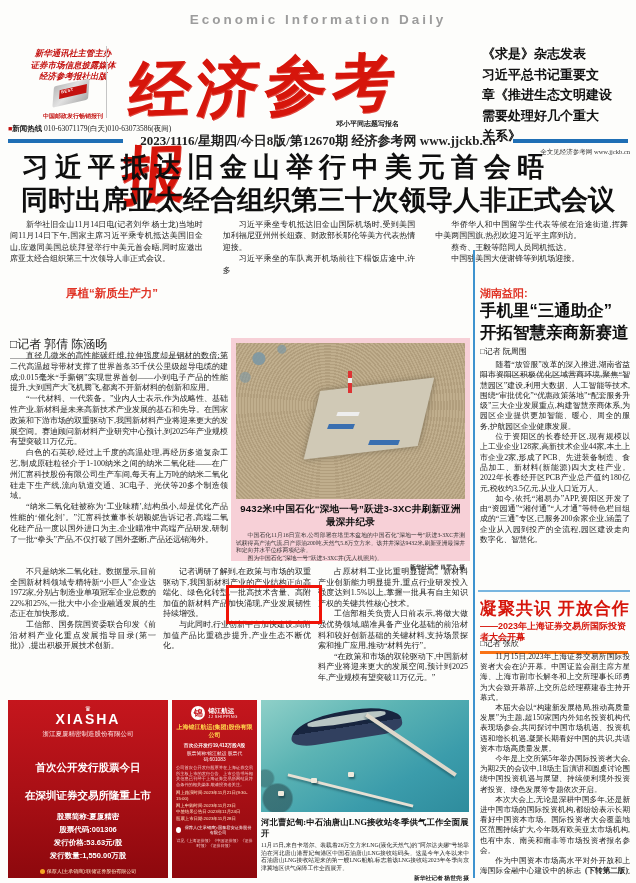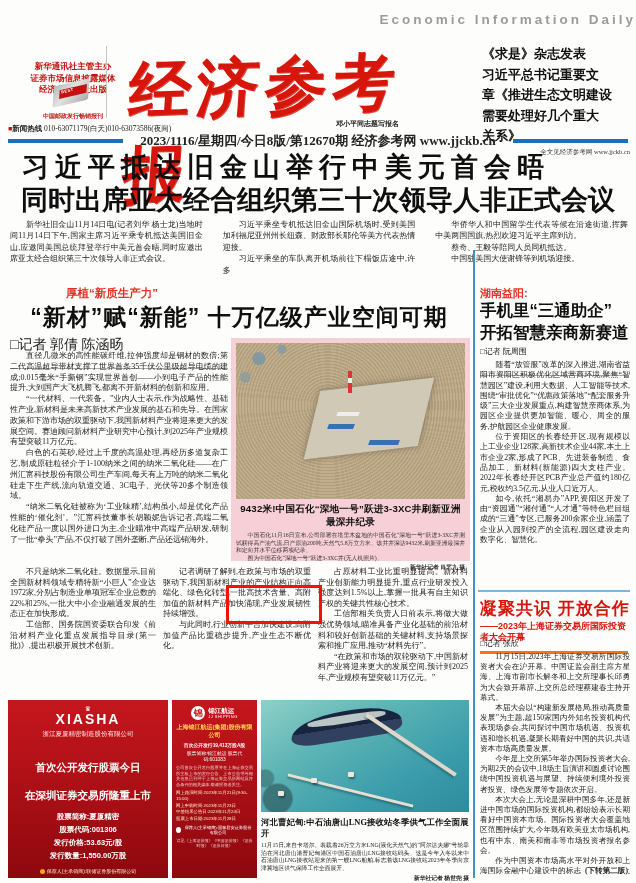--- a/index.html
+++ b/index.html
@@ -4,24 +4,24 @@
 <style>
   html,body{margin:0;padding:0;background:#e9e9e9;}
   .page{position:relative;width:636px;height:883px;margin:0 auto;background:#fdfdfb;overflow:hidden;
         font-family:"Liberation Serif","DejaVu Serif",serif;color:#1c1c1c;}
   .abs{position:absolute;}
   .sans{font-family:"Liberation Sans","DejaVu Sans",sans-serif;}
   p{margin:0;text-indent:2em;}
   .just{text-align:justify;}
 
   
-  .en-masthead{top:12px;left:0;width:100%;text-align:right;color:#9c9c9c;font-weight:bold;
+  .en-masthead{top:12px;left:0;width:100%;text-align:center;color:#9c9c9c;font-weight:bold;
                font-size:13.5px;letter-spacing:3px;}
-  .pub-box{left:26px;top:61px;width:94px;text-align:center;color:#c41210;font-weight:bold;
-           font-size:8.5px;line-height:11.5px;}
+  .pub-box{left:26px;top:48px;width:94px;text-align:center;color:#c41210;font-weight:bold;
+           font-size:8.5px;line-height:11.5px;font-style:italic;}
   .ribbon-wrap{left:50px;top:80px;width:44px;height:28px;}
   .ribbon{position:absolute;left:4px;top:2px;width:34px;height:22px;transform:skewX(-18deg) rotate(-14deg);
           background:linear-gradient(135deg,#b9b9b9 0%,#e2e2e2 45%,#a9a9a9 100%);border-radius:2px;}
   .ribbon-red{position:absolute;left:10px;top:7px;width:26px;height:9px;transform:skewX(-18deg) rotate(-14deg);
           background:#c41210;}
   .ribbon-txt{position:absolute;left:11px;top:8px;transform:rotate(-14deg);color:#fff;font-size:4px;
           font-weight:bold;letter-spacing:.5px;}
   .postal{left:22px;top:112px;width:102px;text-align:center;color:#c41210;font-size:6px;font-weight:bold;}
   .pub-divider{left:106px;top:46px;width:1px;height:72px;background:#c5c5c5;}
   .masthead-cn{left:126px;top:44px;width:300px;color:#d6150b;font-weight:bold;font-size:62px;
@@ -44,22 +44,22 @@
   .ts-cols{top:219px;left:10px;width:618px;display:flex;gap:20px;font-size:8px;line-height:11.4px;}
   .ts-cols>div{flex:1;}
 
   
   .v-divider{left:473px;top:250px;width:1.5px;height:628px;background:#3e93cf;}
 
   
   .f-kicker{left:66px;top:286px;color:#e03325;font-weight:900;font-size:11.5px;}
   .f-title{left:8px;top:302px;width:462px;text-align:center;font-weight:900;font-size:23px;
            letter-spacing:1px;color:#0f0f0f;}
-  .f-byline{left:10px;top:336px;width:218px;font-size:14px;color:#222;border-bottom:1px solid #aaa;
-            padding-bottom:14px;}
+  .f-byline{left:10px;top:336px;width:218px;font-size:12px;color:#222;border-bottom:1px solid #aaa;
+            padding-bottom:5px;}
   .f-col1{left:10px;top:351px;width:218px;height:210px;overflow:hidden;font-size:8px;line-height:10.8px;}
   .lowerA{left:10px;top:567px;width:146px;height:130px;overflow:hidden;font-size:8px;line-height:10.6px;}
   .lowerB{left:163px;top:567px;width:148px;height:130px;overflow:hidden;font-size:8px;line-height:10.6px;}
   .lowerC{left:318px;top:567px;width:150px;height:130px;overflow:hidden;font-size:8px;line-height:10.6px;}
   .annotation-box{left:226px;top:585px;width:90px;height:33px;border:3px solid #f01408;z-index:9;}
 
   
   .photo-frame{left:231px;top:338px;width:239px;height:223px;background:#f7d0d7;padding:5px;box-sizing:border-box;}
   .photo-desert{position:relative;width:229px;height:156px;overflow:hidden;
      background:
@@ -203,21 +203,20 @@
     <div>
       <p>华侨华人和中国留学生代表等候在沿途街道,挥舞中美两国国旗,热烈欢迎习近平主席到访。</p>
       <p>蔡奇、王毅等陪同人员同机抵达。</p>
       <p>中国驻美国大使谢锋等到机场迎接。</p>
     </div>
   </div>
 
   <div class="abs v-divider"></div>
 
   <div class="abs f-kicker sans">厚植“新质生产力”</div>
-  <div class="abs f-title sans">“新材”赋“新能” 十万亿级产业空间可期</div>
   <div class="abs f-byline">□记者 郭倩 陈涵旸</div>
 
   <div class="abs f-col1 just">
     <p>直径几微米的高性能碳纤维,拉伸强度却是钢材的数倍;第二代高温超导带材支撑了世界首条35千伏公里级超导电缆的建成;0.015毫米“手撕钢”实现世界首创——小到电子产品的性能提升,大到国产大飞机腾飞,都离不开新材料的创新和应用。</p>
     <p>“一代材料、一代装备。”业内人士表示,作为战略性、基础性产业,新材料是未来高新技术产业发展的基石和先导。在国家政策和下游市场的双重驱动下,我国新材料产业将迎来更大的发展空间。赛迪顾问新材料产业研究中心预计,到2025年产业规模有望突破11万亿元。</p>
     <p>白色的石英砂,经过上千度的高温处理,再经历多道复杂工艺,制成原硅粒径介于1-100纳米之间的纳米二氧化硅——在广州汇富科技股份有限公司生产车间,每天有上万吨的纳米二氧化硅走下生产线,流向轨道交通、3C电子、光伏等20多个制造领域。</p>
     <p>“纳米二氧化硅被称为‘工业味精’,结构虽小,却是优化产品性能的‘催化剂’。”汇富科技董事长胡颖妮告诉记者,高端二氧化硅产品一度以国外进口为主,企业瞄准中高端产品研发,研制了一批“拳头”产品,不仅打破了国外垄断,产品还远销海外。</p>
   </div>
 
   <div class="abs photo-frame">

